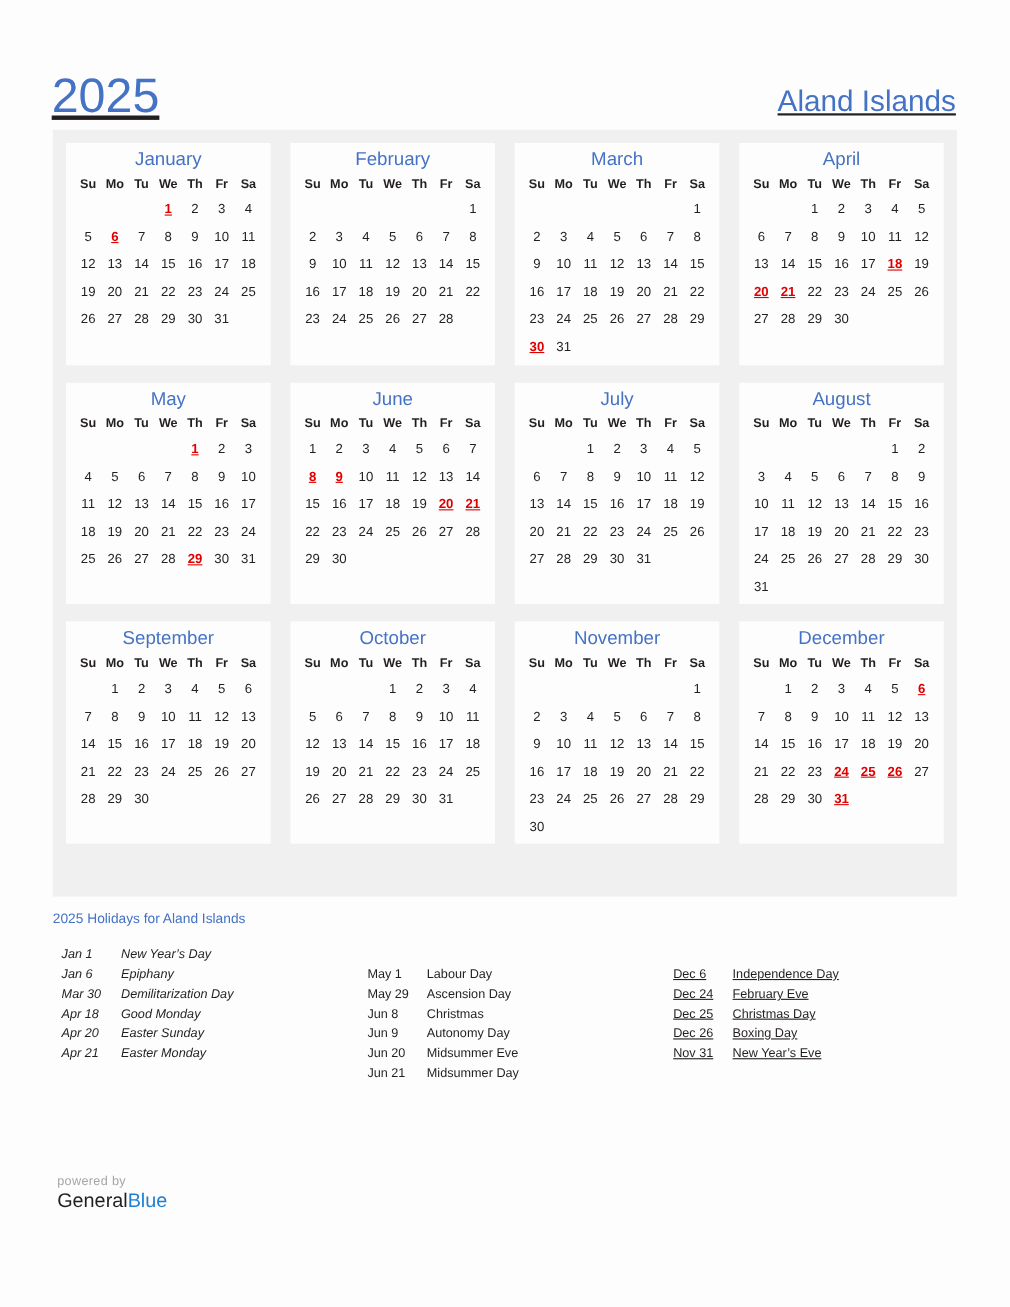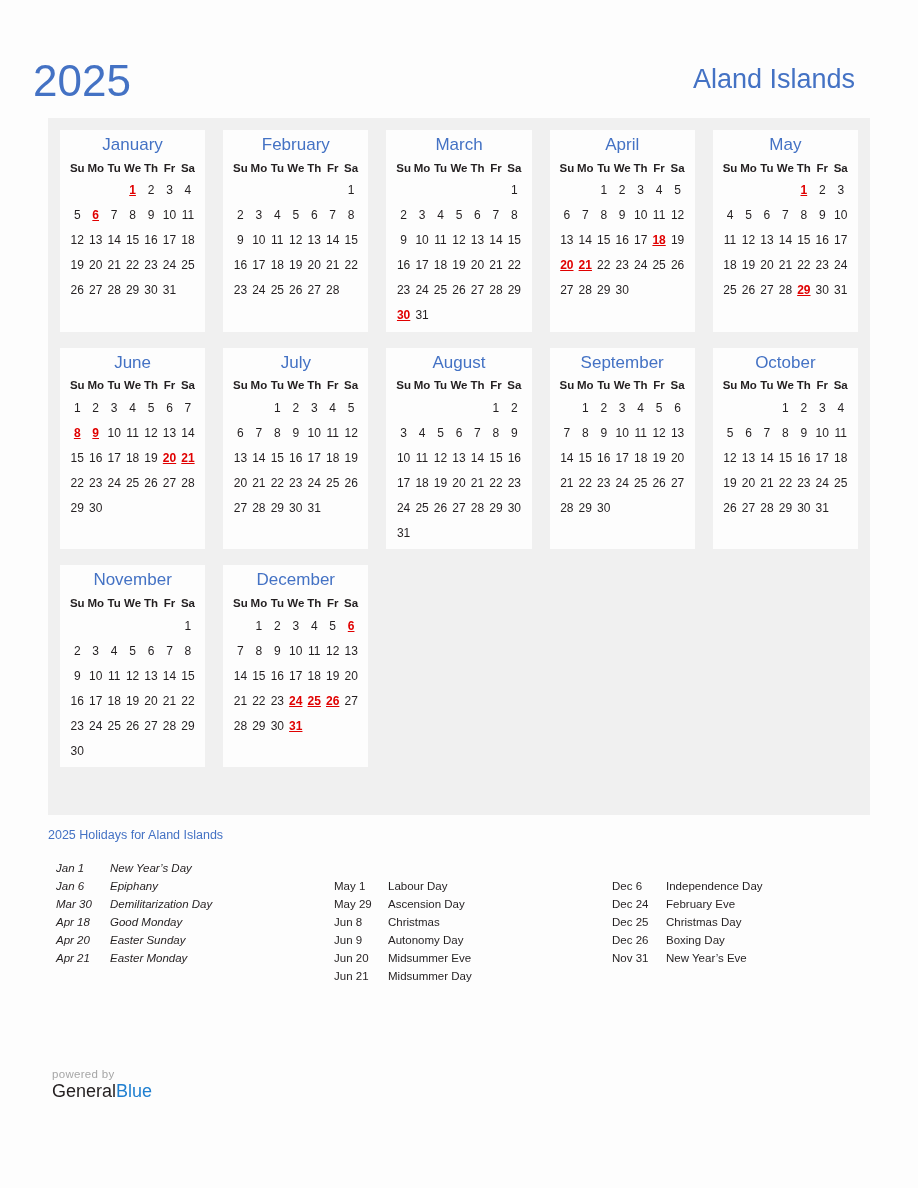--- a/index.html
+++ b/index.html
@@ -12,27 +12,28 @@
     height: 1188px;
     font-family: "Liberation Sans", sans-serif;
     color: #231f20;
     position: relative;
     overflow: hidden;
   }
 
   
   .header {
     position: absolute;
-    left: 33px;
+    left: 47px;
     top: 52px;
     width: 822px;
     height: 58px;
     display: flex;
-    align-items: center;
+    align-items: flex-end;
     justify-content: space-between;
+    text-decoration: underline;
   }
   .year-title {
     font-size: 44px;
     color: #4472c4;
     font-weight: normal;
     letter-spacing: 0px;
     line-height: 1;
   }
   .country-title {
     font-size: 27px;
@@ -46,21 +47,21 @@
   .calendar-container {
     position: absolute;
     left: 48px;
     top: 118px;
     width: 822px;
     height: 697px;
     background: #f0f0f0;
     box-sizing: border-box;
     padding: 12px 12px;
     display: grid;
-    grid-template-columns: repeat(5, 1fr);
+    grid-template-columns: repeat(4, 1fr);
     grid-template-rows: repeat(4, 1fr);
     column-gap: 18px;
     row-gap: 16px;
   }
 
   .month-card {
     background: #fdfdfd;
     box-sizing: border-box;
     padding: 6px 8px 4px 8px;
     display: flex;
@@ -997,21 +998,21 @@
         </div>
         <div class="holiday-row">
           <span class="holiday-date">Jun 20</span>
           <span class="holiday-name">Midsummer Eve</span>
         </div>
         <div class="holiday-row">
           <span class="holiday-date">Jun 21</span>
           <span class="holiday-name">Midsummer Day</span>
         </div>
       </div>
-      <div class="holidays-col" style="margin-top: 18px;">
+      <div class="holidays-col" style="margin-top: 18px; text-decoration: underline;">
         <div class="holiday-row">
           <span class="holiday-date">Dec 6</span>
           <span class="holiday-name">Independence Day</span>
         </div>
         <div class="holiday-row">
           <span class="holiday-date">Dec 24</span>
           <span class="holiday-name">February Eve</span>
         </div>
         <div class="holiday-row">
           <span class="holiday-date">Dec 25</span>

